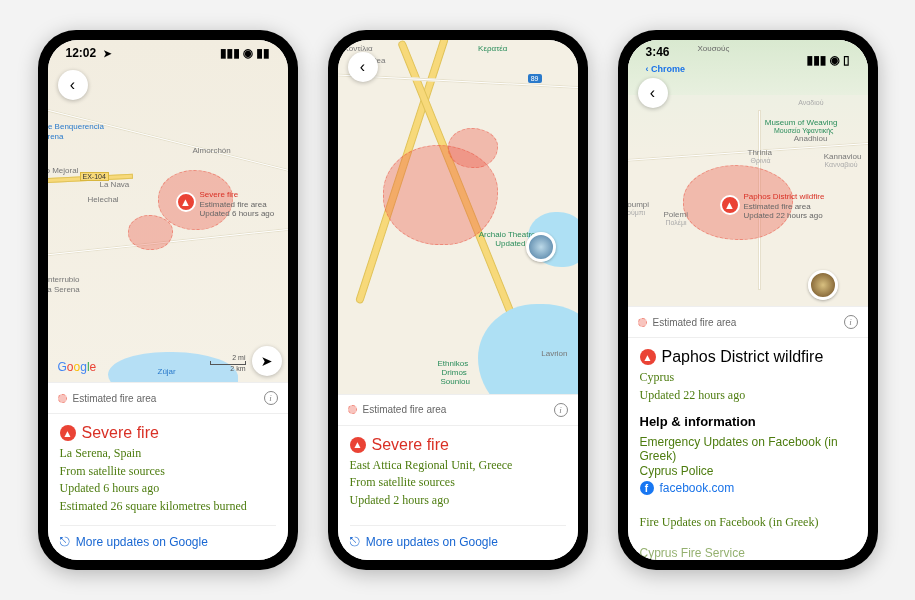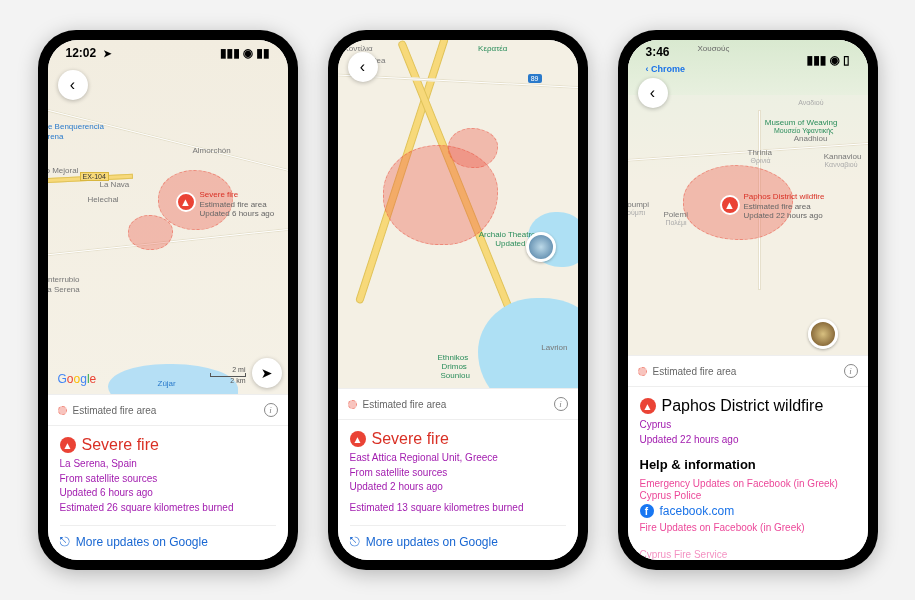--- a/index.html
+++ b/index.html
@@ -169,38 +169,38 @@
   .sheet-body { padding: 10px 12px; }
   .title-row { display:flex; gap:6px; align-items:center; margin-bottom:3px;}
   .fire-icon {
     width:16px;height:16px;border-radius:50%;
     background:#ea4335;color:#fff;
     display:flex;align-items:center;justify-content:center;
     font-size:10px;
   }
   .fire-title { color:#d93025; font-size:16px; font-weight:500;}
   .fire-title.plain { color:#000; }
-  .meta { font-size:10px; color:#a21caf; line-height:1.45;}
+  .meta { font-size:12px; color:#4d7c0f; line-height:1.45;font-family:Liberation Serif, serif;}
   .meta .bold { font-weight:500;}
   .action-row {
     margin-top:10px;
     border-top:1px solid #eee;
     padding-top:8px;
     display:flex; align-items:center; gap:6px;
     color:#1967d2; font-size:12px; font-weight:500;
     cursor:pointer;
   }
   .section-title { font-weight:700; font-size:13px; margin:10px 0 6px;}
   .link-row { display:flex;align-items:center;gap:6px;color:#1a73e8;font-size:12px;margin:3px 0;}
   .fb-icon{
     width:14px;height:14px;border-radius:50%;
     background:#1877f2;color:#fff;font-size:10px;font-weight:700;
     display:flex;align-items:center;justify-content:center;
   }
-  .section-sub { font-size:10px; color:#ec4899; margin-top:6px;}
+  .section-sub { font-size:12px; color:#4d7c0f; margin-top:6px;}
   .water-blob{
     position:absolute;
     background:#b5dff5;
     border-radius:45% 50% 40% 55%;
   }
 </style>
 </head>
 <body>
 
 <div class="phone">
@@ -331,21 +331,20 @@
       <div class="sheet-body">
         <div class="title-row">
           <div class="fire-icon">▲</div>
           <div class="fire-title">Severe fire</div>
         </div>
         <div class="meta">
           <div>East Attica Regional Unit, Greece</div>
           <div>From satellite sources</div>
           <div>Updated 2 hours ago</div>
           <div style="height:6px;"></div>
-          <div>Estimated 13 square kilometres burned</div>
         </div>
         <div class="action-row">
           <span style="font-size:13px;">⎋</span>
           <span>More updates on Google</span>
         </div>
       </div>
     </div>
   </div>
 </div>
 
@@ -416,18 +415,18 @@
           <div>Cyprus</div>
           <div>Updated 22 hours ago</div>
         </div>
         <div class="section-title">Help &amp; information</div>
         <div class="section-sub" style="font-weight:400;">Emergency Updates on Facebook (in Greek)</div>
         <div class="section-sub" style="margin-top:1px;">Cyprus Police</div>
         <div class="link-row">
           <div class="fb-icon">f</div>
           <span>facebook.com</span>
         </div>
-        <div class="section-sub" style="margin-top:4px;">Fire Updates on Facebook (in Greek)</div>
+        <div class="section-sub" style="margin-top:20px;font-family:Liberation Serif, serif;">Fire Updates on Facebook (in Greek)</div>
         <div class="section-sub" style="margin-top:16px;opacity:.6;">Cyprus Fire Service</div>
       </div>
     </div>
   </div>
 </div>
 
 </body></html>

